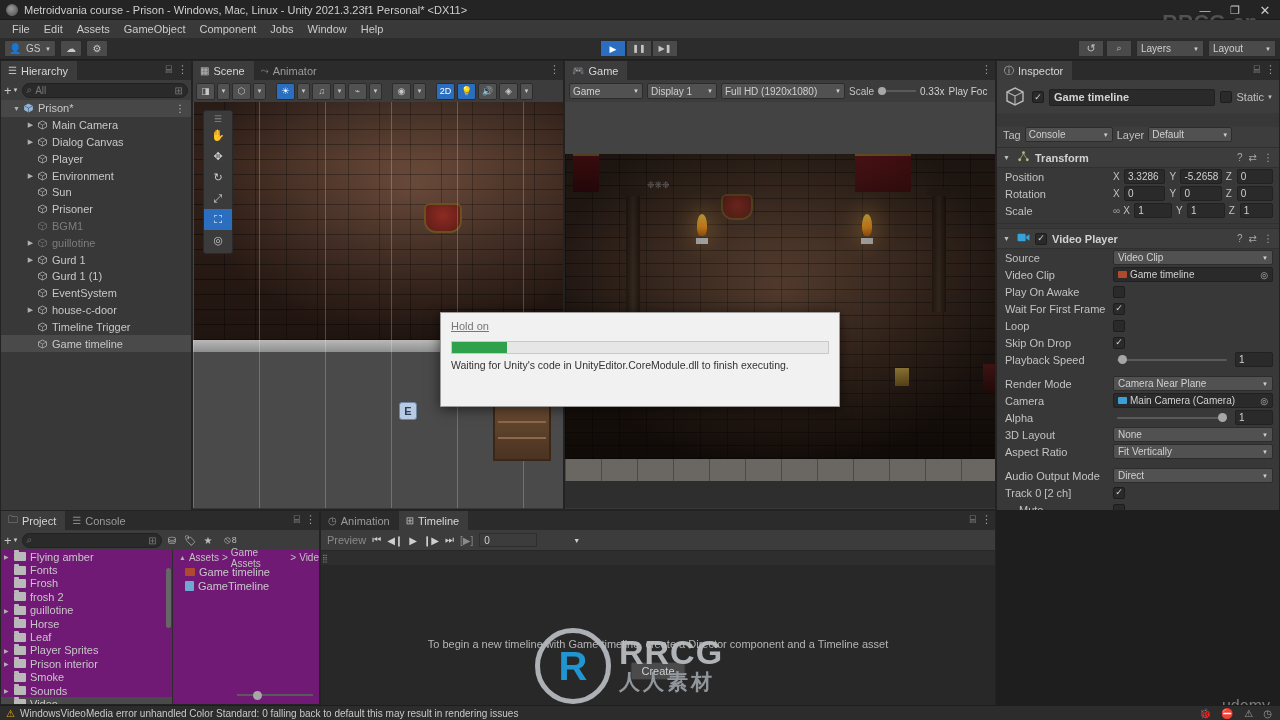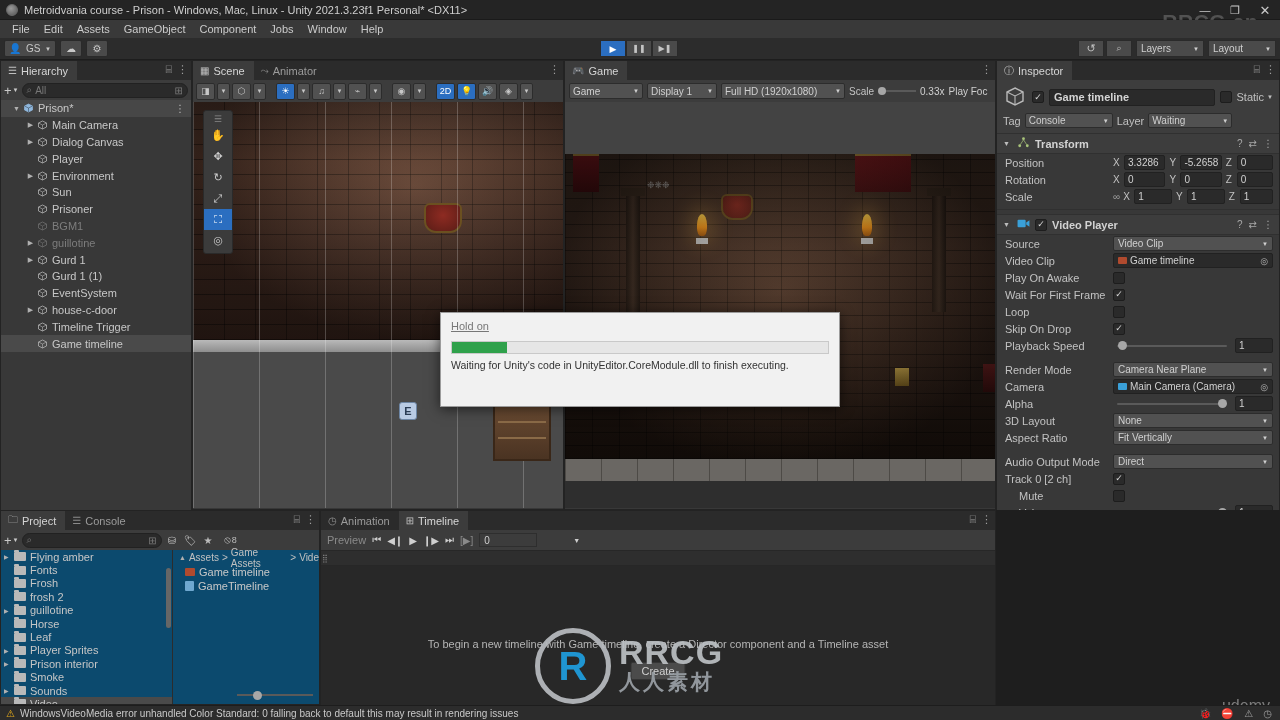--- a/index.html
+++ b/index.html
@@ -165,21 +165,21 @@
   #inspector { left: 996px; top: 60px; width: 284px; height: 450px; background: #383838; }
   .insp-body { height: 430px; overflow: hidden; background: #383838; }
   .insp-head { display: flex; align-items: center; padding: 5px 6px 4px 6px; gap: 5px; background: #3d3d3d; }
   .go-icon { width: 24px; height: 24px; flex: 0 0 auto; }
   .name-field { flex: 1; height: 17px; background: #2a2a2a; border: 1px solid #212121; border-radius: 2px;
                 display: flex; align-items: center; padding: 0 4px; font-size: 11px; color: #d4d4d4; font-weight: bold; }
   .cb { width: 12px; height: 12px; background: #2a2a2a; border: 1px solid #1d1d1d; border-radius: 2px;
         display: flex; align-items: center; justify-content: center; flex: 0 0 auto; }
   .cb.checked::after { content: "✓"; color: #d6d6d6; font-size: 9px; line-height: 1; }
   .static-wrap { display: flex; align-items: center; gap: 3px; font-size: 11px; color: #c0c0c0; }
-  .insp-row2 { display: flex; align-items: center; gap: 4px; padding: 0 6px 5px 6px; background: #3d3d3d; font-size: 11px; }
+  .insp-row2 { display: flex; align-items: center; gap: 4px; padding: 0 6px 5px 6px; background: #3d3d3d; font-size: 11px; margin-top: 14px; }
   .lbl-r { color: #c0c0c0; }
   .mini-drop { height: 15px; background: #515151; border: 1px solid #2c2c2c; border-radius: 2px;
                display: flex; align-items: center; justify-content: space-between; padding: 0 3px;
                font-size: 10px; color: #cfcfcf; }
   .comp-header { height: 21px; background: #3d3d3d; display: flex; align-items: center; gap: 5px;
                  padding: 0 6px; border-top: 1px solid #303030; border-bottom: 1px solid #303030; }
   .comp-header .cname { font-weight: bold; font-size: 11px; color: #d2d2d2; }
   .comp-header .hicons { margin-left: auto; display: flex; gap: 6px; color: #a8a8a8; font-size: 10px; }
   .foldout { font-size: 7px; color: #bdbdbd; width: 9px; }
   .prow { height: 17px; display: flex; align-items: center; padding: 0 6px 0 8px; font-size: 11px; }
@@ -201,21 +201,21 @@
              display: flex; align-items: center; padding: 0 3px; font-size: 10px; color: #d0d0d0; margin-left: 4px; }
   .sep { height: 1px; background: #303030; margin: 4px 0; }
 
   
   #project { left: 0; top: 510px; width: 320px; height: 195px; }
   .pj-toolbar { height: 20px; background: #3c3c3c; display: flex; align-items: center; padding: 0 3px; gap: 3px; }
   .pj-search { flex: 1; height: 15px; background: #2a2a2a; border: 1px solid #212121; border-radius: 8px;
                display: flex; align-items: center; padding: 0 4px; color: #787878; font-size: 10px; gap: 3px; }
   .pj-ic { width: 15px; height: 15px; display: flex; align-items: center; justify-content: center;
            color: #bdbdbd; font-size: 10px; }
-  .pj-body { display: flex; height: 154px; background: #0c4a6e; }
+  .pj-body { display: flex; height: 154px; background: #701a75; }
   .pj-left { width: 172px; position: relative; overflow: hidden; border-right: 1px solid #2c2c2c; }
   .pj-row { height: 13.4px; display: flex; align-items: center; font-size: 11px; color: #c6c6c6; padding-left: 14px; }
   .pj-row.sel { background: #4a4a4a; }
   .pj-arrow { width: 10px; font-size: 6px; color: #b0b0b0; margin-left: -11px; }
   .folder { width: 12px; height: 9px; background: #b9b9b9; border-radius: 1px; margin-right: 4px; flex: 0 0 auto;
             position: relative; }
   .folder::before { content:""; position:absolute; left:0; top:-2px; width:5px; height:2px; background:#b9b9b9; border-radius:1px 1px 0 0; }
   .pj-right { flex: 1; position: relative; }
   .crumbs { height: 15px; display: flex; align-items: center; gap: 3px; padding-left: 6px;
             font-size: 10px; color: #c0c0c0; }
@@ -695,21 +695,21 @@
         </div>
       </div>
       <div class="insp-row2">
         <span class="lbl-r">Tag</span>
         <div class="mini-drop" style="width:88px">
           <span>Console</span>
           <span style="font-size:6px">▼</span>
         </div>
         <span class="lbl-r">Layer</span>
         <div class="mini-drop" style="width:84px">
-          <span>Waiting</span>
+          <span>Default</span>
           <span style="font-size:6px">▼</span>
         </div>
       </div>
       <div id="inspector-components">
           <div class="comp-header">
             <span class="foldout">▼</span>
             <span><svg width="13" height="13" viewBox="0 0 24 24">
                 <circle cx="12" cy="5" r="2.6" fill="#a9c47a"></circle>
                 <circle cx="5" cy="18" r="2.6" fill="#a9c47a"></circle>
                 <circle cx="19" cy="18" r="2.6" fill="#a9c47a"></circle>

